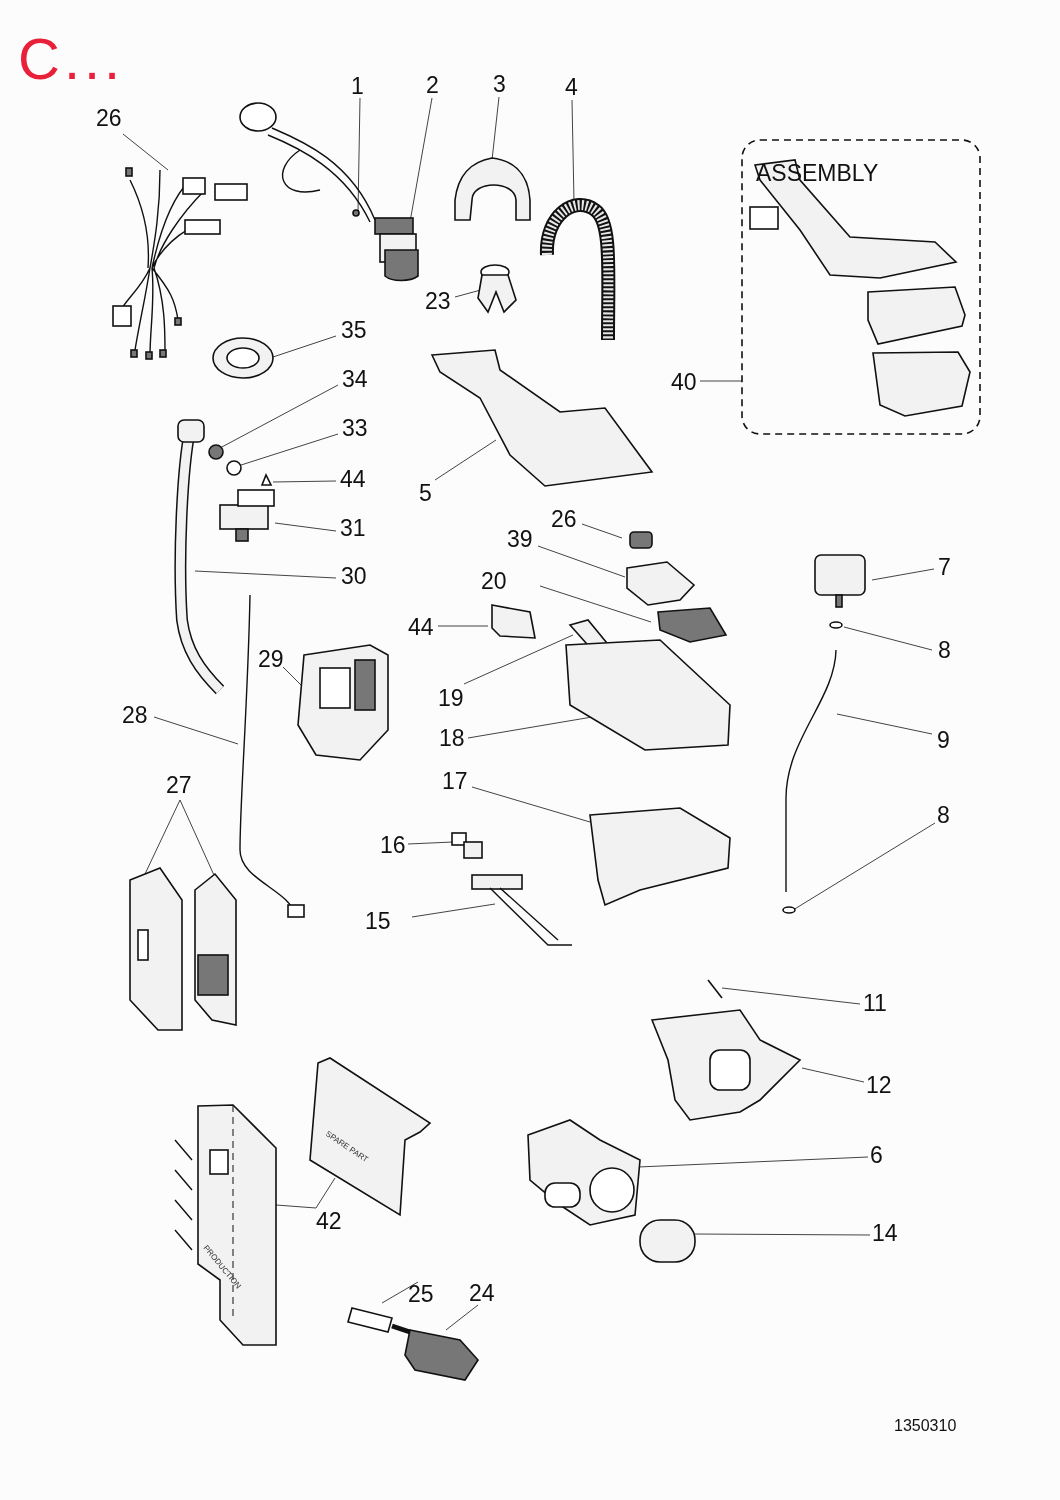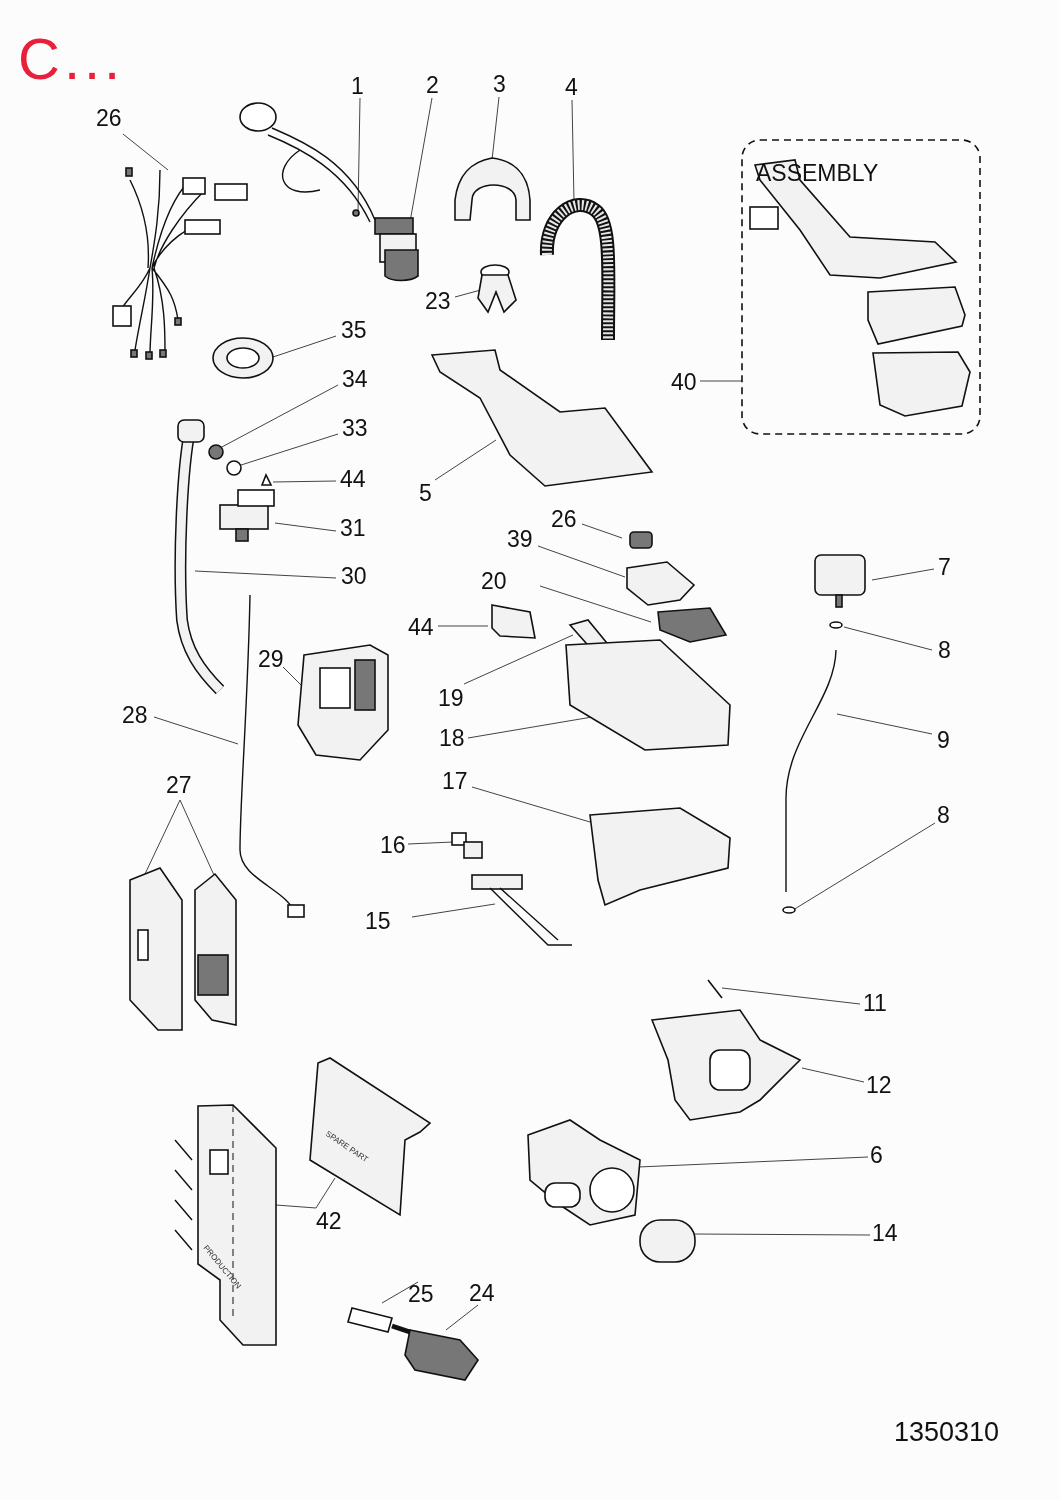--- a/index.html
+++ b/index.html
@@ -1,21 +1,21 @@
 <!DOCTYPE html>
 <html><head>
 <meta charset="utf-8">
 <style>
   html,body{margin:0;padding:0;background:#fcfcfc;}
   #stage{position:relative;width:1060px;height:1500px;overflow:hidden;background:#fcfcfc;font-family:"Liberation Sans",sans-serif;}
   svg.art{position:absolute;left:0;top:0;}
   .lbl{position:absolute;font-size:23px;color:#111;line-height:1;white-space:nowrap;}
   .code{position:absolute;left:18px;top:30px;font-size:58px;color:#e8203a;letter-spacing:4px;line-height:1;}
   .asm{position:absolute;left:756px;top:112px;font-size:23px;color:#111;margin-top:48px;}
-  .docnum{position:absolute;left:894px;top:1417px;font-size:27px;color:#111;}
+  .docnum{position:absolute;left:894px;top:1417px;font-size:16px;color:#111;}
   .ln{stroke:#444;stroke-width:1;fill:none;}
   .p{stroke:#111;stroke-width:1.6;fill:#f2f2f2;}
   .pd{stroke:#111;stroke-width:1.6;fill:#777;}
   .pw{stroke:#111;stroke-width:1.6;fill:#fff;}
   .w{stroke:#111;stroke-width:1.4;fill:none;}
   .dash{stroke:#111;stroke-width:1.6;fill:none;stroke-dasharray:7 5;}
   .tiny{font-size:8px;fill:#333;font-family:"Liberation Sans",sans-serif;}
 </style>
 </head>
 <body>

